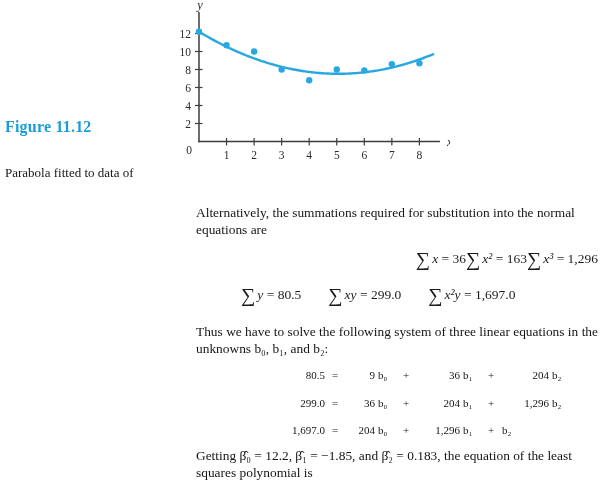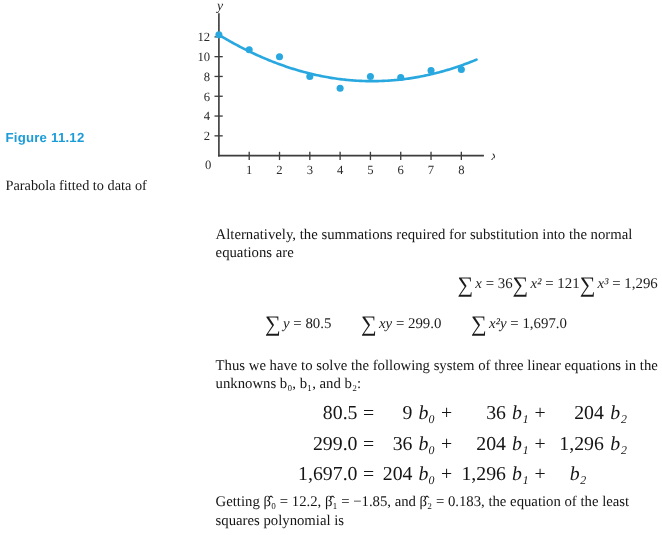--- a/index.html
+++ b/index.html
@@ -1,46 +1,46 @@
 <!DOCTYPE html>
 <html><head>
 <meta charset="utf-8">
 <style>
   html,body{margin:0;padding:0;background:#ffffff;}
   .page{position:relative;width:602px;height:486px;background:#ffffff;overflow:hidden;
         font-family:"Liberation Serif",serif;color:#1b1b1b;}
 
   
   .caption{position:absolute;left:5px;top:118px;width:160px;}
-  .fig-label{font-family:Liberation Sans, sans-serif;font-weight:bold;font-size:12px;letter-spacing:.2px;}
+  .fig-label{font-family:Liberation Serif, serif;font-weight:bold;font-size:16px;letter-spacing:.2px;}
   .cap-line{font-size:13px;line-height:15.5px;color:#161616;margin-top:29px;}
 
   
   .chart{position:absolute;left:180px;top:0;}
   .chart text{font-family:"Liberation Serif",serif;font-size:11.5px;fill:#2a2a2a;}
   .chart text.axis-letter{font-style:italic;font-size:12.5px;}
 
   
   .para{position:absolute;left:196px;width:410px;font-size:13.4px;line-height:16.5px;color:#151515;}
   #para1{top:205px;}
   #para2{top:324px;}
   #para3{top:448px;}
 
   .sumrow{position:absolute;left:196px;width:402px;display:flex;font-size:13.5px;align-items:baseline;}
   #sumrow1{top:248px;justify-content:flex-end;}
   #sumrow2{top:284px;padding-left:45px;gap:27px;justify-content:flex-start;}
   .sum-item{white-space:nowrap;}
   .sigma{font-size:20px;vertical-align:-3px;margin-right:2px;font-family:"Liberation Serif","DejaVu Sans",serif;}
   .term{font-style:italic;}
 
-  #eqs{position:absolute;left:253px;top:362px;display:grid;line-height:27.5px;font-size:18px;color:#151515;
+  #eqs{position:absolute;left:253px;top:362px;display:grid;line-height:27.5px;font-size:11px;color:#151515;
        grid-template-columns:72px 20px 30px 23px 16px 46px 23px 16px 50px 24px;}
   .eq-num{text-align:right;}
   .eq-op{text-align:center;}
-  .eq-var{text-align:center;font-style:italic;padding-left:3px;}
+  .eq-var{text-align:left;padding-left:3px;}
 </style>
 </head>
 <body>
 
 <div class="page">
 
   <svg class="chart" width="270" height="180" viewBox="0 0 270 180">
       <line x1="19" y1="12" x2="19" y2="142.25" stroke="#3d3d3d" stroke-width="1.5"></line>
       <line x1="18.25" y1="141.5" x2="259.93" y2="141.5" stroke="#3d3d3d" stroke-width="1.5"></line>
       <line x1="46.55" y1="138" x2="46.55" y2="145.5" stroke="#3d3d3d" stroke-width="1.2"></line>
@@ -91,21 +91,21 @@
     <div class="cap-line">Parabola fitted to data of</div>
   </div>
 
   <div class="para" id="para1">
     <div>Alternatively, the summations required for substitution into the normal</div>
     <div>equations are</div>
   </div>
 
   <div class="sumrow" id="sumrow1">
       <span class="sum-item"><span class="sigma">∑</span><span class="term">x</span><span> = 36</span></span>
-      <span class="sum-item"><span class="sigma">∑</span><span class="term">x²</span><span> = 121</span></span>
+      <span class="sum-item"><span class="sigma">∑</span><span class="term">x²</span><span> = 163</span></span>
       <span class="sum-item"><span class="sigma">∑</span><span class="term">x³</span><span> = 1,296</span></span>
     </div>
   <div class="sumrow" id="sumrow2">
       <span class="sum-item"><span class="sigma">∑</span><span class="term">y</span><span> = 80.5</span></span>
       <span class="sum-item"><span class="sigma">∑</span><span class="term">xy</span><span> = 299.0</span></span>
       <span class="sum-item"><span class="sigma">∑</span><span class="term">x²y</span><span> = 1,697.0</span></span>
     </div>
 
   <div class="para" id="para2">
     <div>Thus we have to solve the following system of three linear equations in the</div>

